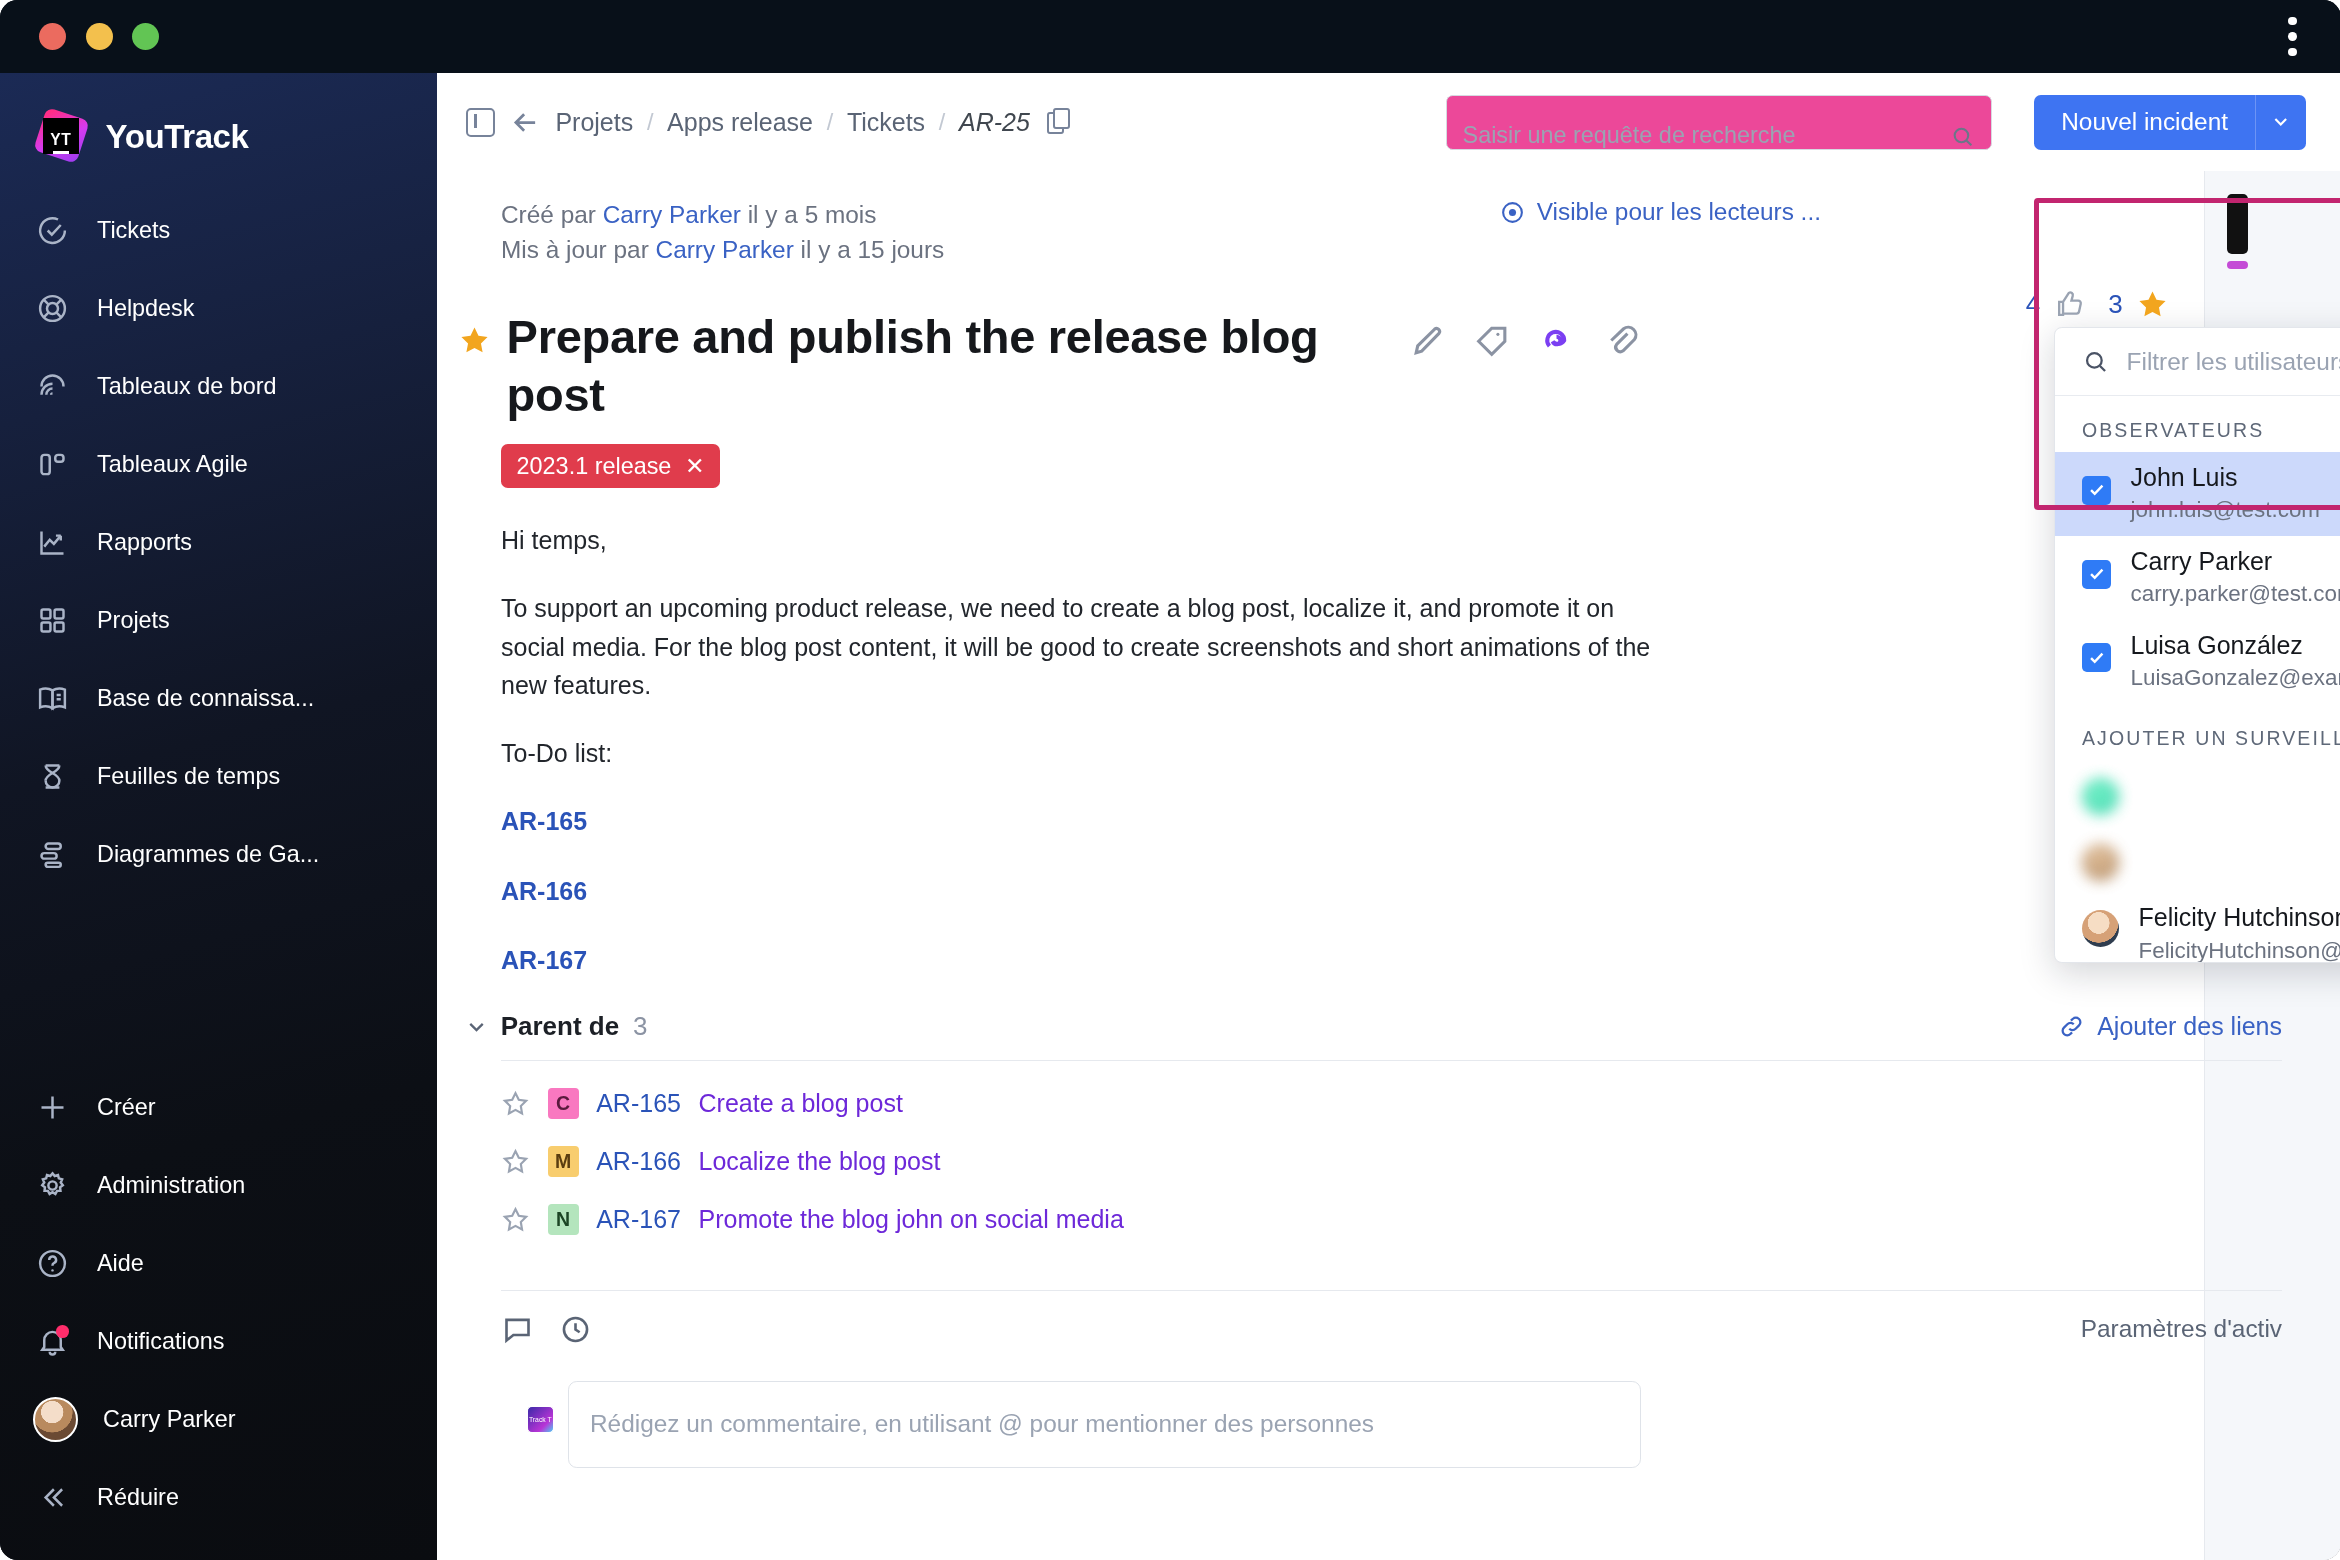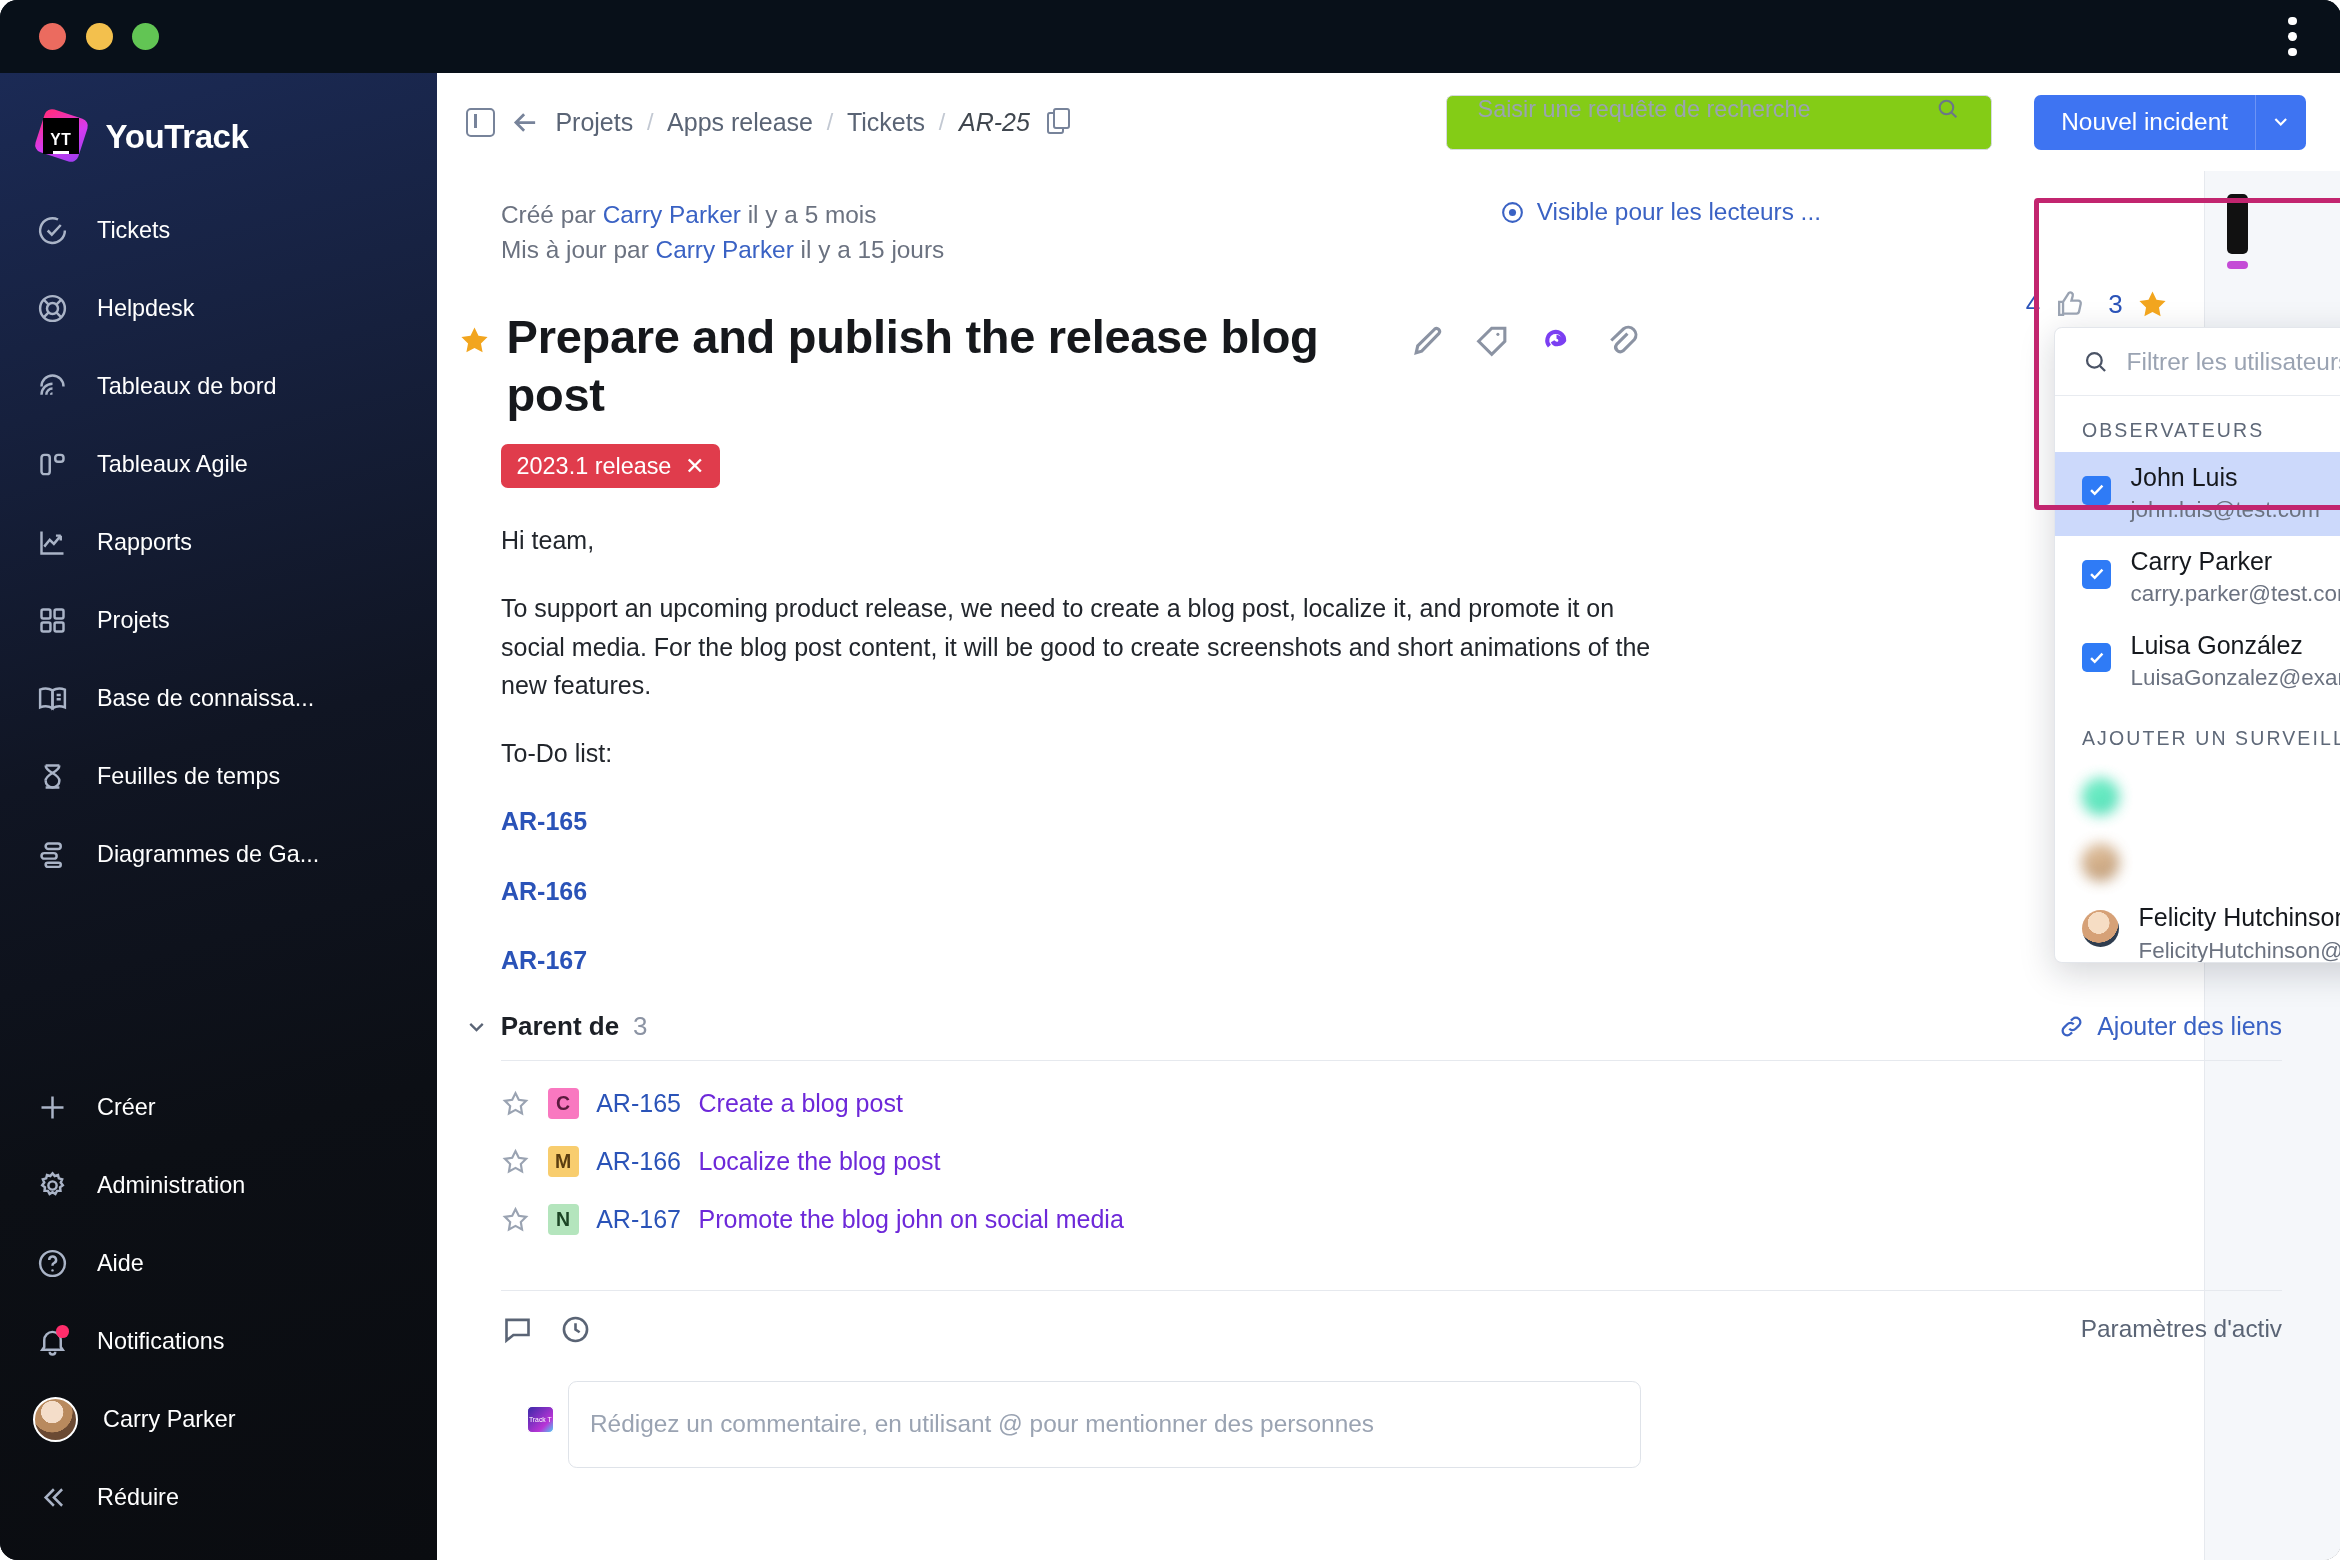--- a/index.html
+++ b/index.html
@@ -86,21 +86,21 @@
   .crumbs .sep { color: #c2c8d2; font-size: 23.4px; }
   .crumbs .crumb { color: #5a6475; cursor: pointer; }
   .crumbs .crumb.last { color: #40474f; font-style: italic; }
   .copy-icon { width: 25px; height: 29px; position: relative; margin-left: 3.9px; flex: 0 0 25px; }
   .copy-icon .a { position: absolute; left: 0; top: 4.9px; width: 16.6px; height: 21.5px; border: 2px solid #77839a; border-radius: 2.9px; }
   .copy-icon .b { position: absolute; left: 5.9px; top: 0; width: 16.6px; height: 21.5px; border: 2px solid #77839a; border-radius: 2.9px; background: #fff; }
 
   .topbar .spacer { flex: 1; }
   .searchbox {
     width: 546px; height: 55px; border: 1.6px solid #d6dae1; border-radius: 6.8px;
-    display: flex; align-items: flex-start; padding: 0 31px; gap: 9.8px; background: #84cc16;
+    display: flex; align-items: flex-end; padding: 0 16px; gap: 9.8px; background: #ec4899;
   }
   .searchbox input {
     flex: 1; border: none; outline: none; font-size: 23.4px; color: #333;
     font-family: "Liberation Sans", sans-serif; background: transparent;
   }
   .searchbox input::placeholder { color: #9aa3b2; }
   .mag { width: 25px; height: 25px; flex: 0 0 25px; }
   .mag svg { width: 25px; height: 25px; stroke: #6b7689; fill: none; stroke-width: 2; }
 
   .newbtn-wrap { display: flex; margin-left: 29px; }
@@ -516,21 +516,21 @@
               </svg></span>
         </div>
       </div>
 
       <div class="tag">
         <span>2023.1 release</span>
         <span class="x">✕</span>
       </div>
 
       <div class="body-text">
-        <p>Hi team,</p>
+        <p>Hi temps,</p>
         <p>To support an upcoming product release, we need to create a blog post, localize it, and promote it on social media. For the blog post content, it will be good to create screenshots and short animations of the new features.</p>
         <p>To-Do list:</p>
         <a class="link-blue" href="#">AR-165</a>
         <a class="link-blue" href="#">AR-166</a>
         <a class="link-blue" href="#">AR-167</a>
       </div>
 
       <div class="section-head">
         <span class="chev"><svg viewBox="0 0 24 24">
               <path d="M6 9.5l6 6 6-6"></path>

